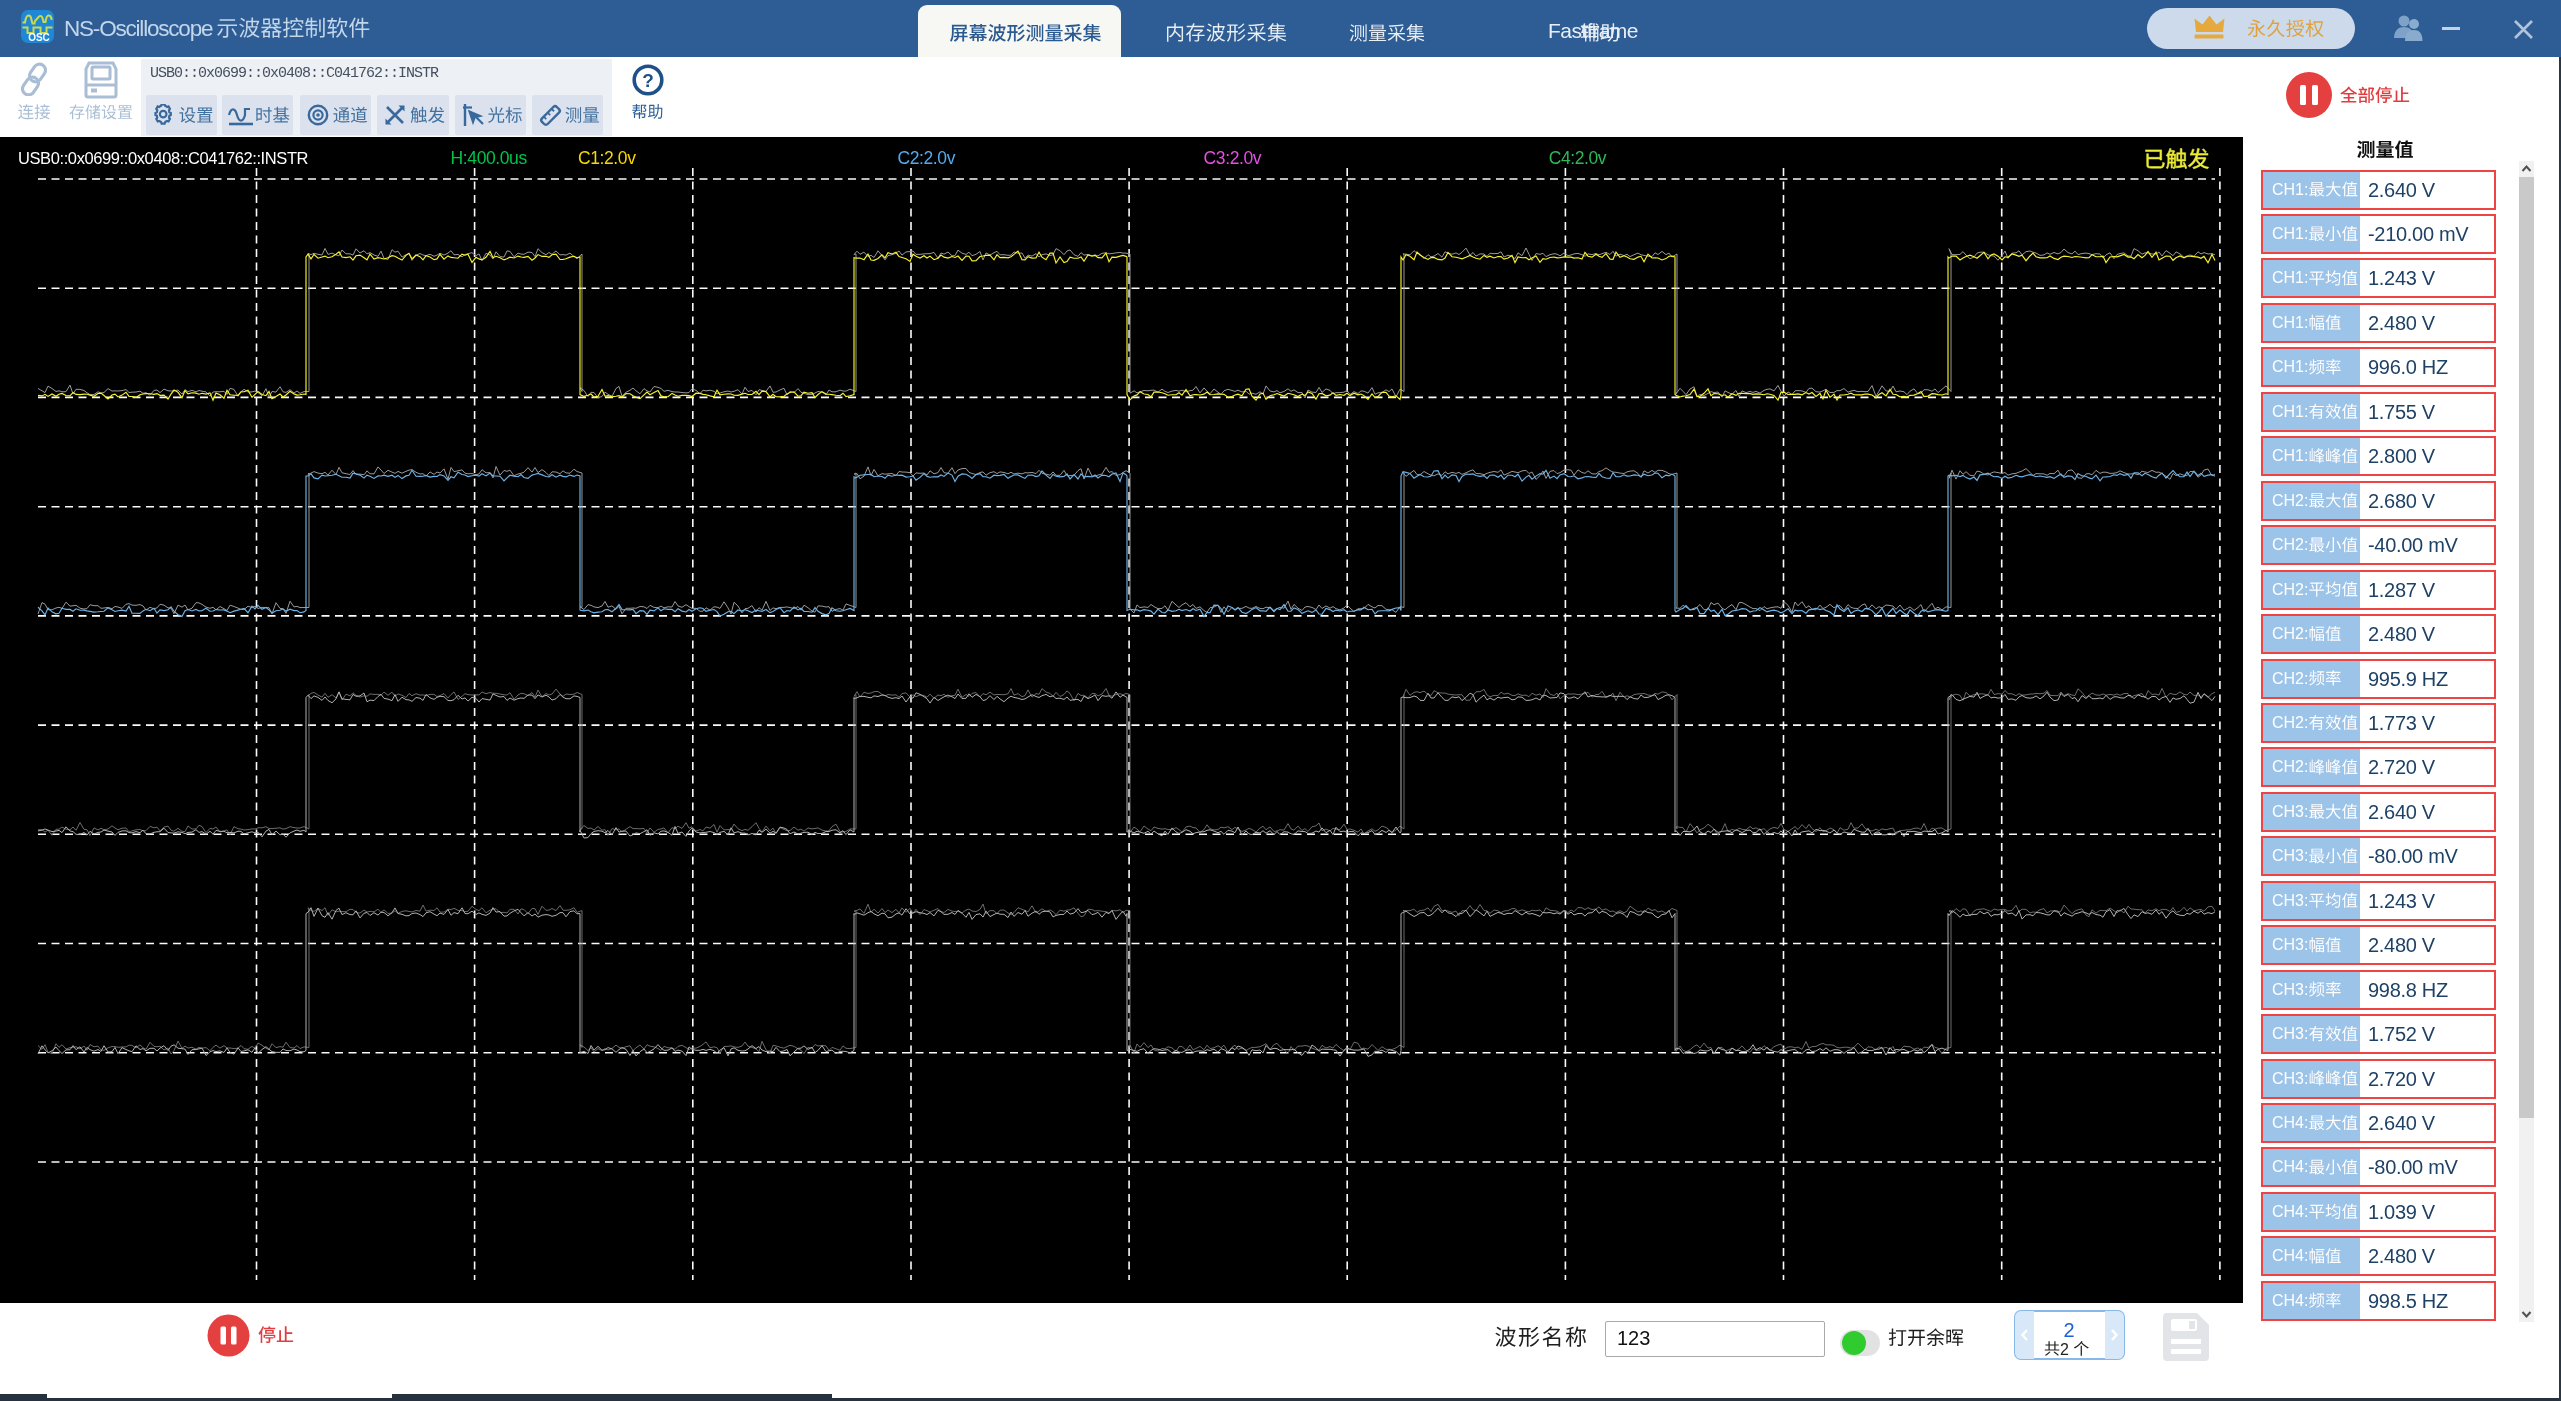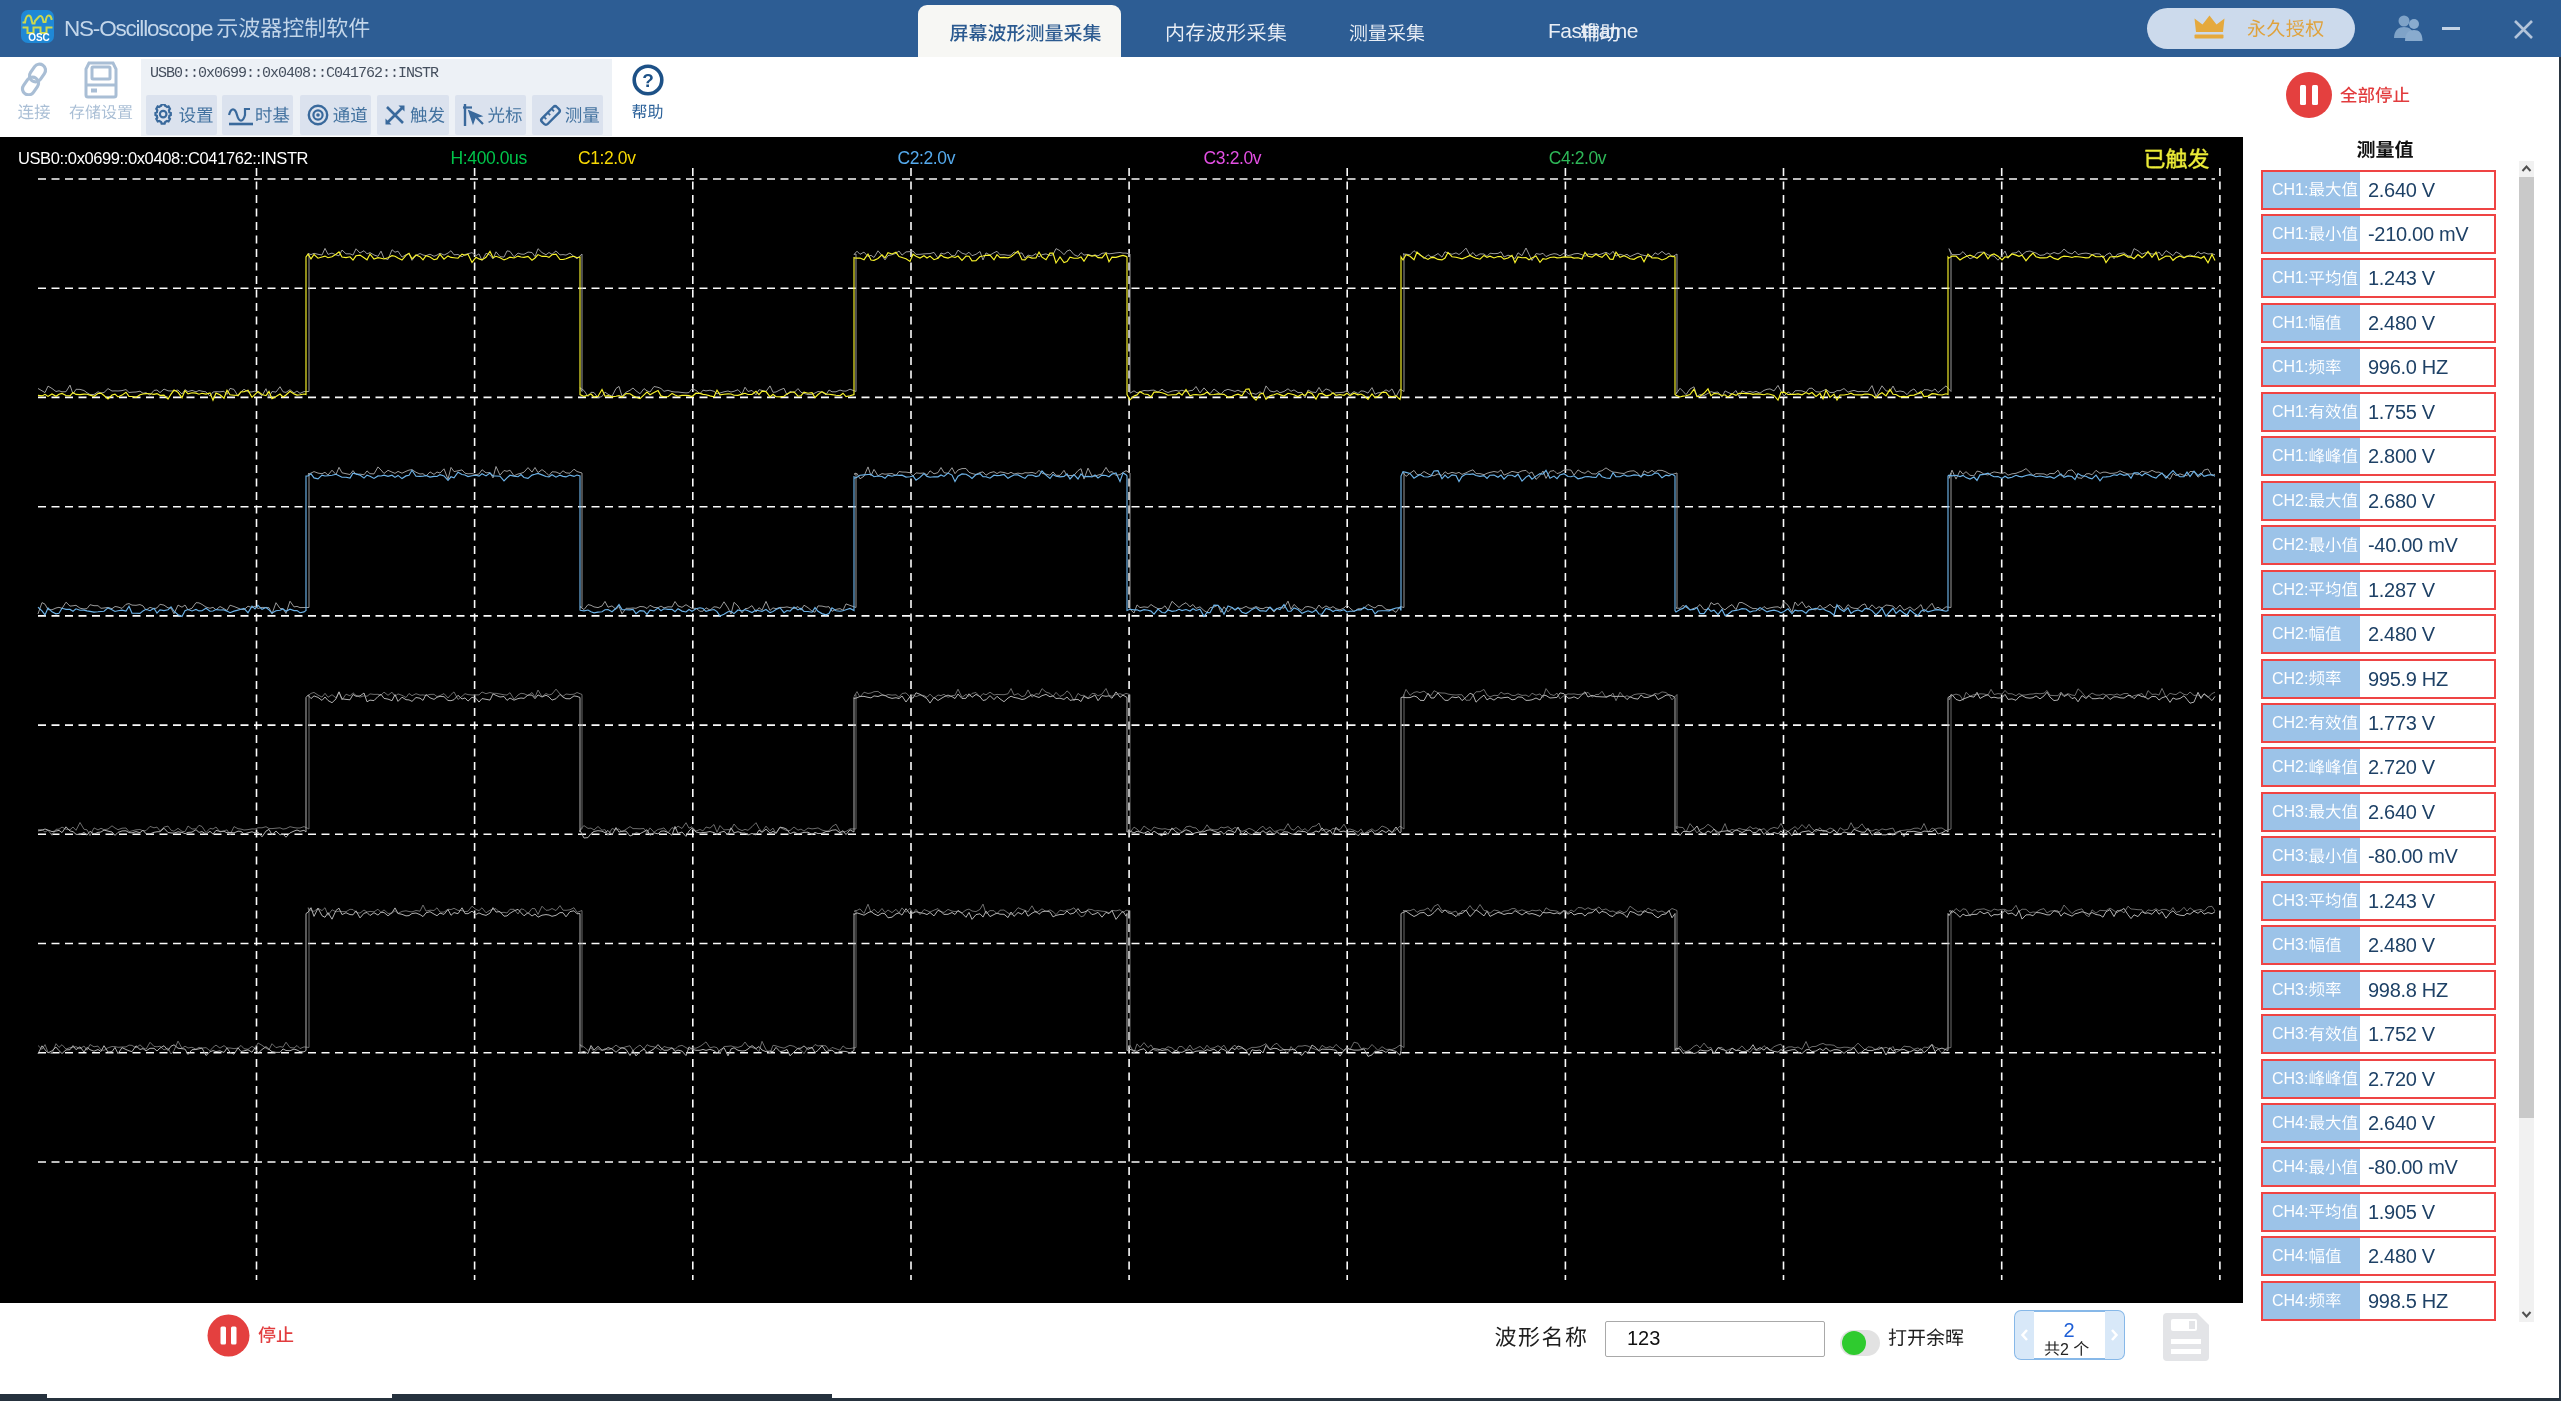--- a/index.html
+++ b/index.html
@@ -232,21 +232,21 @@
 <div class="mrow" style="top:1103.0px">
     <div class="mlab">CH4:</div>
     <div class="mval">2.640 V</div>
   </div>
 <div class="mrow" style="top:1147.4px">
     <div class="mlab">CH4:</div>
     <div class="mval">-80.00 mV</div>
   </div>
 <div class="mrow" style="top:1191.8px">
     <div class="mlab">CH4:</div>
-    <div class="mval">1.905 V</div>
+    <div class="mval">1.039 V</div>
   </div>
 <div class="mrow" style="top:1236.3px">
     <div class="mlab">CH4:</div>
     <div class="mval">2.480 V</div>
   </div>
 <div class="mrow" style="top:1280.8px">
     <div class="mlab">CH4:</div>
     <div class="mval">998.5 HZ</div>
   </div>
 <svg class="abs" style="left:2285px;top:71px" width="48" height="48" viewBox="0 0 48 48">
@@ -261,21 +261,21 @@
   </svg>
 <svg class="abs" style="left:2519px;top:1306px" width="15" height="16">
     <path d="M3.5 6 L7.5 10.5 11.5 6" fill="none" stroke="#505050" stroke-width="2"></path>
   </svg>
 <div id="botbar" class="abs"></div>
 <svg class="abs" style="left:207px;top:1314px" width="43" height="43" viewBox="0 0 43 43">
 <circle cx="21.5" cy="21.5" r="21" fill="#e4403f"></circle>
 <rect x="13.5" y="12.5" width="5.5" height="18" rx="1.5" fill="#fff"></rect>
     <rect x="24" y="12.5" width="5.5" height="18" rx="1.5" fill="#fff"></rect>
 </svg>
-<div class="abs" style="left:1605px;top:1320.5px;width:220px;height:36px;border:1.5px solid #a9a9a9;border-radius:2px;font-size:20px;line-height:33px;color:#111;padding-left:21px">123</div>
+<div class="abs" style="left:1605px;top:1320.5px;width:220px;height:36px;border:1.5px solid #a9a9a9;border-radius:2px;font-size:20px;line-height:33px;color:#111;padding-left:11px">123</div>
 <div class="abs" style="left:1840px;top:1329.5px;width:40px;height:26px;border-radius:13px;background:#e2e2e2"></div>
 <div class="abs" style="left:1841.5px;top:1330.5px;width:24px;height:24px;border-radius:50%;background:#2fcb2f"></div>
 <svg class="abs" style="left:2014px;top:1310px" width="111" height="50" viewBox="0 0 111 50">
 <rect x="1" y="1" width="109" height="48" rx="6" fill="#fff" stroke="#87b8e8" stroke-width="2"></rect>
 <path d="M7 1 L20 1 20 49 7 49 A6 6 0 0 1 1 43 L1 7 A6 6 0 0 1 7 1 Z" fill="#d8e8f8"></path>
 <path d="M104 1 L91 1 91 49 104 49 A6 6 0 0 0 110 43 L110 7 A6 6 0 0 0 104 1 Z" fill="#d8e8f8"></path>
 <path d="M13 20 L8.5 25 13 30" stroke="#fff" stroke-width="2.5" fill="none"></path>
 <path d="M98 20 L102.5 25 98 30" stroke="#fff" stroke-width="2.5" fill="none"></path>
 <text x="55" y="27" font-size="20" fill="#1e5fd6" text-anchor="middle" font-family="Liberation Sans,sans-serif">2</text>
 </svg>

